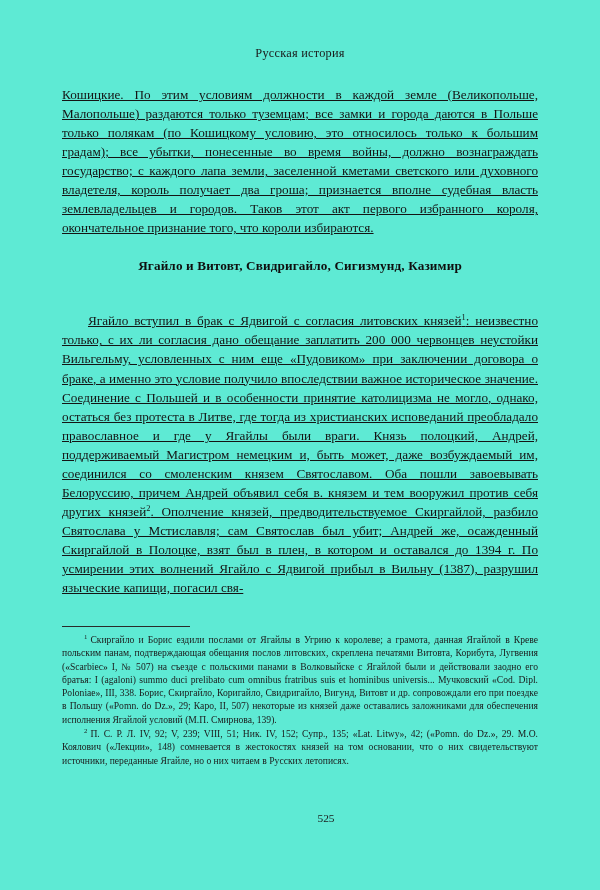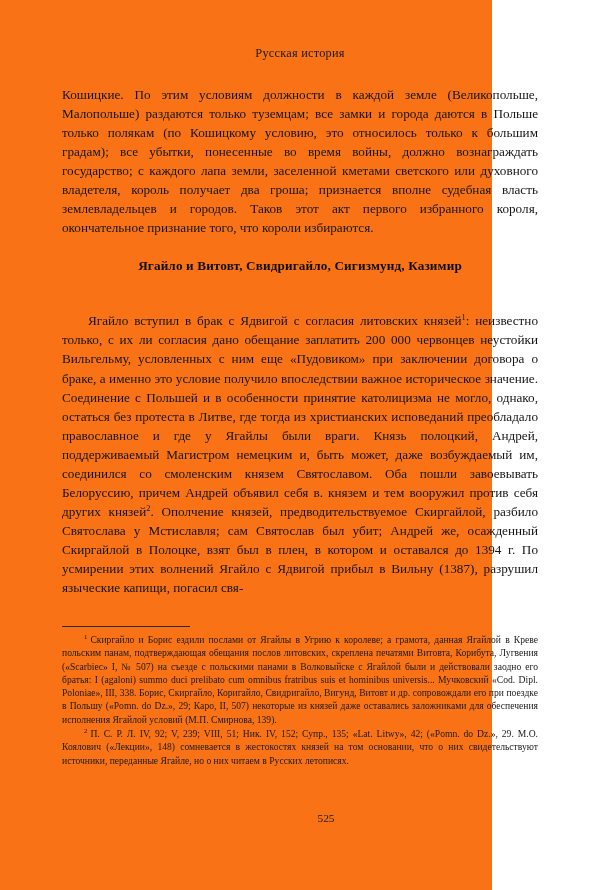--- a/index.html
+++ b/index.html
@@ -12,23 +12,23 @@
     width: 600px;
     height: 890px;
     font-family: "Liberation Serif", "DejaVu Serif", serif;
     color: #1a1a1a;
     position: relative;
     overflow: hidden;
   }
   .page {
     position: absolute;
     left: 0; top: 0;
-    width: 492px;
+    width: 600px;
     height: 890px;
-    background: #f97316;
+    background: #5eead4;
   }
   .content {
     position: absolute;
     left: 62px;
     top: 46px;
     width: 476px;
   }
   .running-head {
     text-align: center;
     font-size: 12.3px;
@@ -38,20 +38,21 @@
   }
   p.body-par {
     margin: 0;
     font-size: 13.2px;
     line-height: 19.05px;
     text-align: justify;
     text-justify: inter-word;
     text-indent: 0;
     color: #141414;
     hyphens: none;
+    text-decoration: underline;
   }
   p.body-par.indented {
     text-indent: 26px;
     margin-top: 36px;
   }
   h2.section-heading {
     font-size: 13.2px;
     font-weight: bold;
     text-align: center;
     margin: 20px 0 16px 0;

